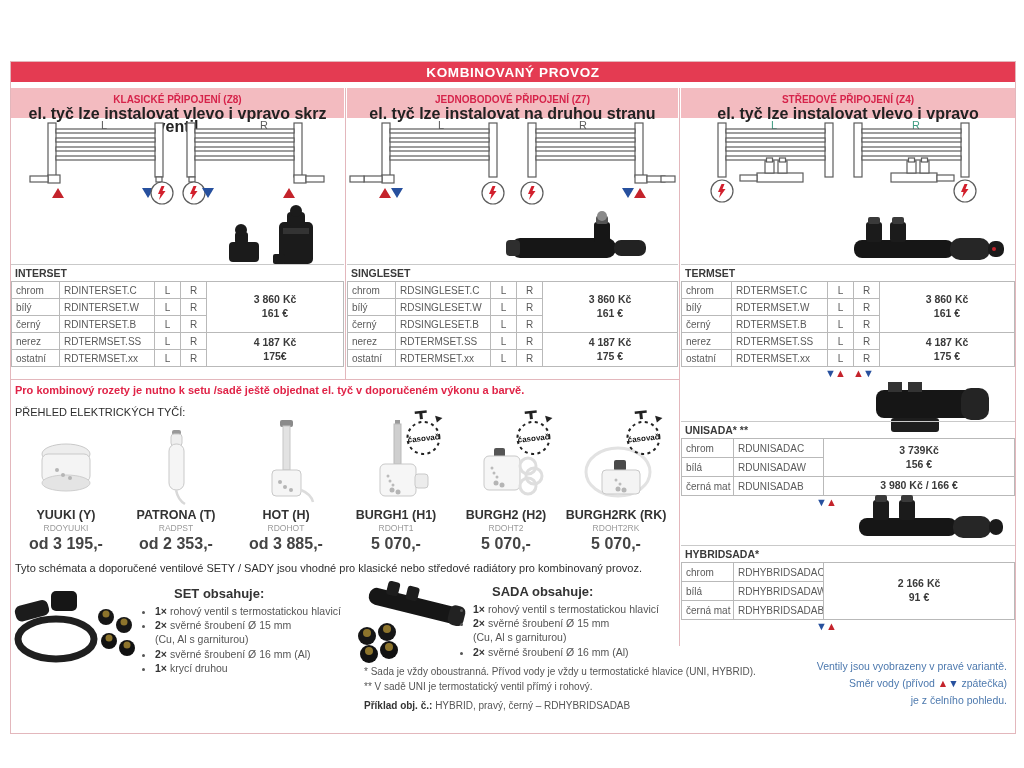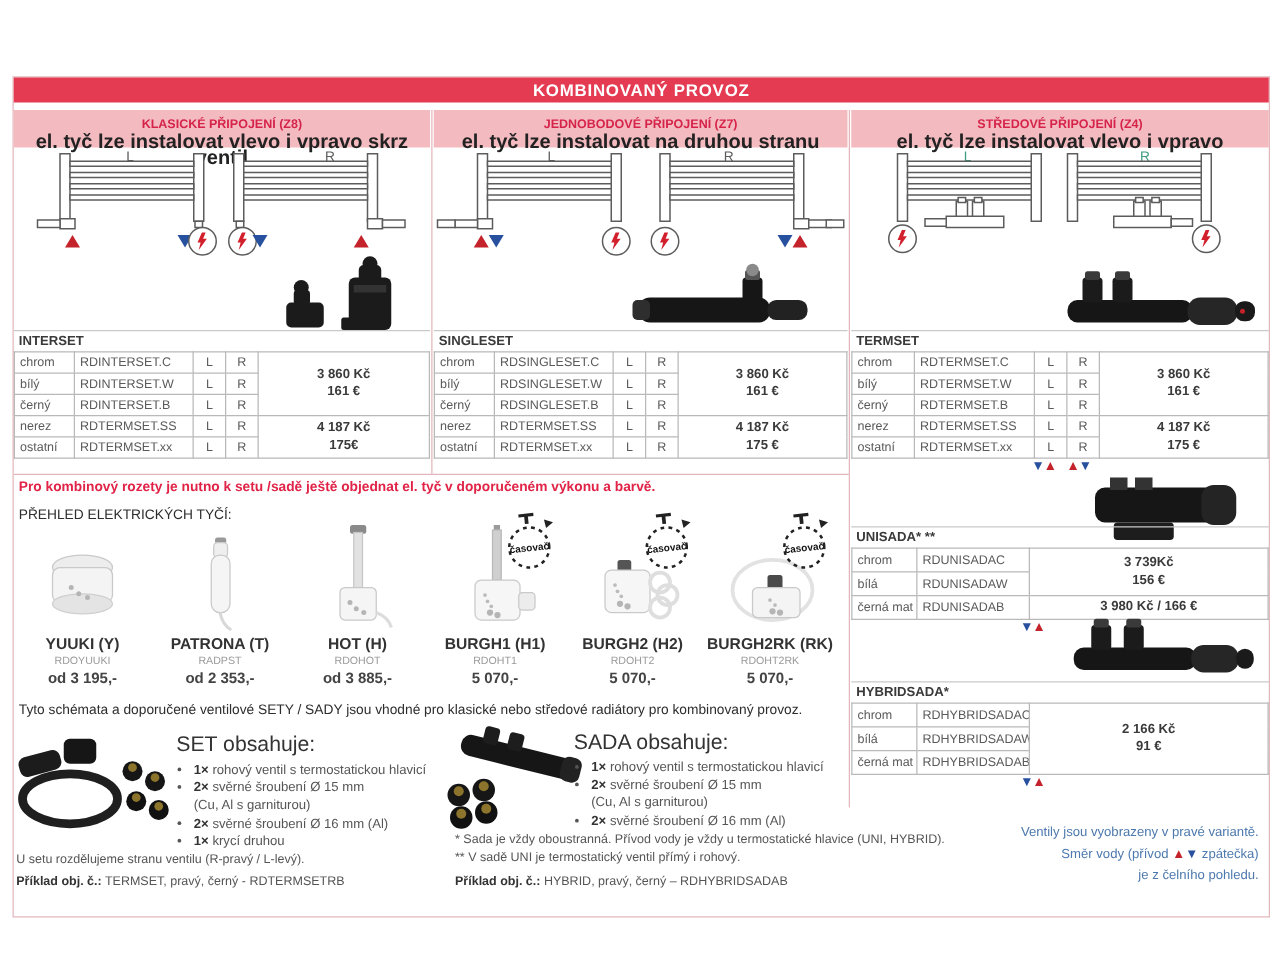--- a/index.html
+++ b/index.html
@@ -21,22 +21,22 @@
   table.set td.c{text-align:center;padding:0;}
   table.set td.price{text-align:center;font-weight:bold;color:#3a3a3a;font-size:10.5px;line-height:1.3;}
   .au{color:#c4232b;} .ad{color:#27509e;}
   .flowpair{font-size:11px;font-weight:bold;letter-spacing:-1px;}
   .note-red{color:#e02347;font-weight:bold;font-size:11px;}
   .sec-title{font-weight:normal;font-size:11px;color:#2d2d2d;}
   .rod{width:106px;text-align:center;}
   .rod-img{height:88px;display:flex;align-items:flex-end;justify-content:center;}
   .rod-name{font-size:12.5px;font-weight:bold;color:#333;white-space:nowrap;}
   .rod-code{font-size:8.5px;color:#9a9a9a;margin-top:1px;}
-  .rod-price{font-size:12px;font-weight:bold;color:#444;margin-top:2px;}
-  .b-title{font-weight:normal;font-size:17px;color:#333;}
+  .rod-price{font-size:16px;font-weight:bold;color:#444;margin-top:2px;}
+  .b-title{font-weight:bold;font-size:13px;color:#333;margin-left:33px;}
   ul.bullets{margin:3px 0 0 14px;padding:0;font-size:10.5px;color:#555;line-height:1.35;}
   ul.bullets li{margin:0;}
   ul.bullets li b{color:#333;}
   ul.bullets li.cont{list-style:none;}
   .foot{font-size:10px;color:#555;line-height:1.5;}
   .foot b{color:#333;}
   .blue-note{color:#4d79ae;font-size:10.5px;text-align:right;line-height:1.6;}
   .stamp{transform:rotate(-6deg);}
   svg{overflow:visible;}
   svg .fw{fill:#fff;stroke:#5c5c5c;stroke-width:1.2;}
@@ -607,26 +607,20 @@
     <div class="abs" style="left:448px;top:522px;width:260px;">
       <div class="b-title">SADA obsahuje:</div>
       <ul class="bullets">
         <li><b>1×</b> <span>rohový ventil s termostatickou hlavicí</span></li>
         <li><b>2×</b> <span>svěrné šroubení Ø 15 mm</span></li>
         <li class="cont"><span>(Cu, Al s garniturou)</span></li>
         <li><b>2×</b> <span>svěrné šroubení Ø 16 mm (Al)</span></li>
       </ul>
     </div>
 
-    <div class="abs foot" style="left:2px;top:618px;width:340px;">
-      <div>U setu rozdělujeme stranu ventilu (R-pravý / L-levý).</div>
-      <div style="margin-top:3px;">
-        <b>Příklad obj. č.:</b><span> TERMSET, pravý, černý - RDTERMSETRB</span>
-      </div>
-    </div>
 
     <div class="abs foot" style="left:353px;top:602px;width:430px;">
       <div>* Sada je vždy oboustranná. Přívod vody je vždy u termostatické hlavice (UNI, HYBRID).</div>
       <div>** V sadě UNI je termostatický ventil přímý i rohový.</div>
       <div style="margin-top:4px;">
         <b>Příklad obj. č.:</b><span> HYBRID, pravý, černý – RDHYBRIDSADAB</span>
       </div>
     </div>
 
     <div class="abs blue-note" style="right:8px;top:596px;width:240px;">

